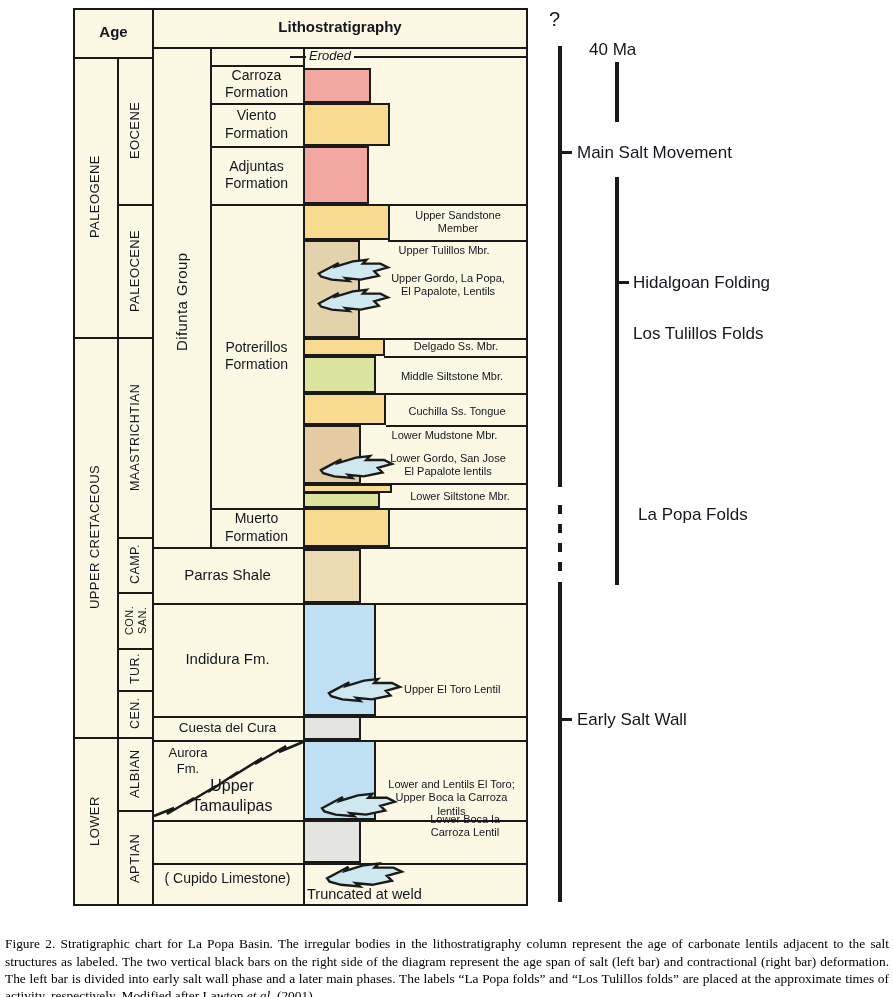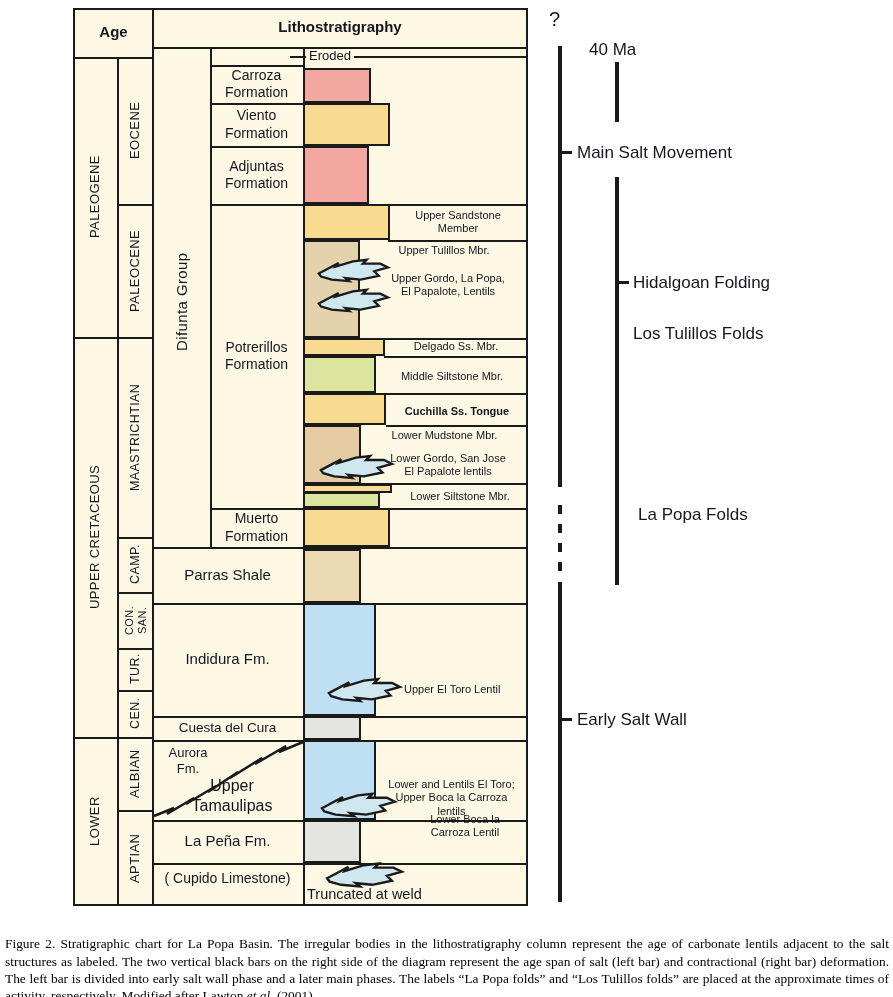--- a/index.html
+++ b/index.html
@@ -59,21 +59,21 @@
   <div class="ln" style="left:117px;top:537px;width:37px;height:2px;"></div>
   <div class="ln" style="left:117px;top:592px;width:37px;height:2px;"></div>
   <div class="ln" style="left:117px;top:648px;width:37px;height:2px;"></div>
   <div class="ln" style="left:117px;top:690px;width:37px;height:2px;"></div>
   <div class="ln" style="left:117px;top:810px;width:37px;height:2px;"></div>
 
   <div class="cell hdr" style="left:73px;top:8px;width:81px;height:49px;">Age</div>
   <div class="cell hdr" style="left:152px;top:8px;width:376px;height:39px;">Lithostratigraphy</div>
 
   <div class="ln" style="left:290px;top:56px;width:16px;height:2px;"></div>
-  <div class="cell" style="left:306px;top:47px;width:48px;height:18px;font-size:13px;">Eroded</div>
+  <div class="cell" style="left:306px;top:47px;width:48px;height:18px;font-size:13px;font-style:italic;">Eroded</div>
   <div class="ln" style="left:354px;top:56px;width:172px;height:2px;"></div>
 
   <div class="vtext" style="left:73px;top:57px;width:44px;height:280px;font-size:13px;">PALEOGENE</div>
   <div class="vtext" style="left:73px;top:337px;width:44px;height:400px;font-size:13px;">UPPER CRETACEOUS</div>
   <div class="vtext" style="left:73px;top:737px;width:44px;height:169px;font-size:13px;">LOWER</div>
   <div class="vtext" style="left:117px;top:57px;width:37px;height:147px;font-size:13px;">EOCENE</div>
   <div class="vtext" style="left:117px;top:204px;width:37px;height:133px;font-size:13px;">PALEOCENE</div>
   <div class="vtext" style="left:117px;top:337px;width:37px;height:200px;font-size:12.5px;">MAASTRICHTIAN</div>
   <div class="vtext" style="left:117px;top:537px;width:37px;height:55px;font-size:12.5px;">CAMP.</div>
   <div class="vtext" style="left:117px;top:592px;width:37px;height:56px;font-size:11px;">CON.
@@ -113,32 +113,31 @@
 Formation</div>
   <div class="cell fm" style="left:210px;top:508px;width:93px;height:39px;">Muerto
 Formation</div>
   <div class="cell fm2" style="left:152px;top:547px;width:151px;height:56px;">Parras  Shale</div>
   <div class="cell fm2" style="left:152px;top:603px;width:151px;height:113px;">Indidura  Fm.</div>
   <div class="cell" style="left:152px;top:716px;width:151px;height:24px;font-size:13.5px;">Cuesta del  Cura</div>
   <div class="cell" style="left:155px;top:742px;width:66px;height:38px;font-size:13px;">Aurora
 Fm.</div>
   <div class="cell" style="left:162px;top:774px;width:140px;height:44px;font-size:16px;">Upper
 Tamaulipas</div>
-  <div class="cell fm2" style="left:152px;top:820px;width:151px;height:43px;">La Peña Fm.</div>
   <div class="cell" style="left:152px;top:863px;width:151px;height:32px;font-size:14px;">( Cupido Limestone)</div>
   <div class="abs" style="left:307px;top:886px;width:170px;font-size:14.5px;">Truncated at weld</div>
 
   <div class="cell mbr" style="left:388px;top:204px;width:140px;height:36px;">Upper Sandstone
 Member</div>
   <div class="cell mbr" style="left:360px;top:243px;width:168px;height:16px;">Upper Tulillos Mbr.</div>
   <div class="cell mbr" style="left:368px;top:268px;width:160px;height:34px;">Upper Gordo,  La Popa,
 El Papalote,  Lentils</div>
   <div class="cell mbr" style="left:384px;top:339px;width:144px;height:16px;">Delgado Ss. Mbr.</div>
   <div class="cell mbr" style="left:376px;top:369px;width:152px;height:16px;">Middle Siltstone Mbr.</div>
-  <div class="cell mbr" style="left:386px;top:404px;width:142px;height:16px;font-weight:bold;">Cuchilla Ss. Tongue</div>
+  <div class="cell mbr" style="left:386px;top:404px;width:142px;height:16px;">Cuchilla Ss. Tongue</div>
   <div class="cell mbr" style="left:361px;top:428px;width:167px;height:16px;">Lower Mudstone Mbr.</div>
   <div class="cell mbr" style="left:368px;top:450px;width:160px;height:30px;">Lower Gordo, San Jose
 El Papalote lentils</div>
   <div class="cell mbr" style="left:392px;top:489px;width:136px;height:16px;">Lower Siltstone Mbr.</div>
   <div class="abs mbr" style="left:404px;top:683px;width:124px;">Upper El Toro Lentil</div>
   <div class="cell mbr" style="left:375px;top:776px;width:153px;height:44px;">Lower and Lentils El Toro;
 Upper Boca la Carroza
 lentils</div>
   <div class="cell mbr" style="left:405px;top:812px;width:120px;height:28px;">Lower Boca la
 Carroza Lentil</div>

